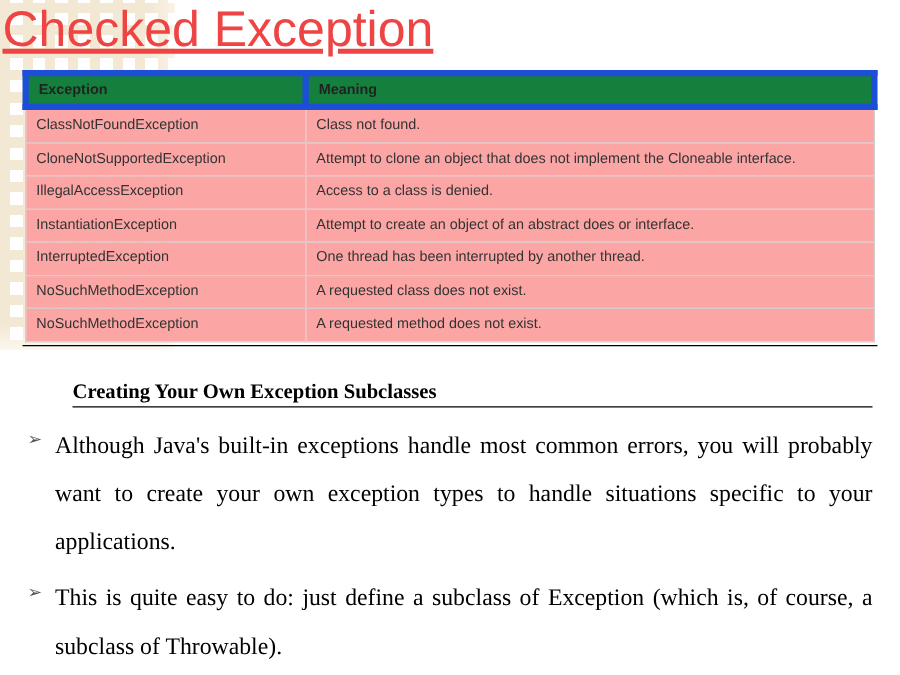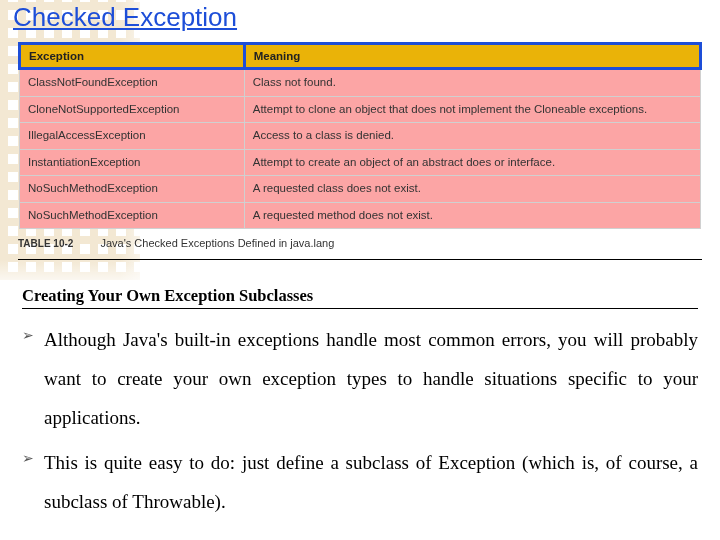--- a/index.html
+++ b/index.html
@@ -22,41 +22,41 @@
       repeating-linear-gradient(90deg, #f2e6cf 0 8px, transparent 8px 18px);
     opacity: 0.9;
     z-index: 0;
   }
   .bg-fade { position:absolute; top:0; left:120px; width:40px; height:280px;
     background: linear-gradient(90deg, rgba(255,255,255,0), #fff); z-index:1; }
   .bg-fade-v { position:absolute; top:260px; left:0; width:160px; height:30px;
     background: linear-gradient(180deg, rgba(255,255,255,0), #fff); z-index:1; }
   .content { position: relative; z-index: 2; }
   .title {
-    font-size: 26px;
-    padding: 2px 2px 3px 13px;
+    font-size: 40px;
+    padding: 2px 2px 3px 2px;
     text-decoration: underline;
     font-family: Arial, sans-serif;
-    color: #1d4ed8;
+    color: #ef4444;
   }
   .table-wrap {
     margin: 6px 18px 0 18px;
   }
   table.exc {
     width: 100%;
     border-collapse: collapse;
     font-family: Verdana, Arial, sans-serif;
     font-size: 11.5px;
     color: #333;
   }
   table.exc thead th {
-    background: #eab308;
+    background: #15803d;
     text-align: left;
     padding: 5px 8px;
-    border: 3px solid #1d4ed8;
+    border: 5px solid #1d4ed8;
     font-weight: bold;
     color: #222;
   }
   table.exc thead th:first-child { width: 33%; }
   table.exc tbody td {
     background: #fca5a5;
     text-align: left;
     padding: 5px 8px;
     border: 1px solid #d0d0d0;
     vertical-align: top;
@@ -87,20 +87,21 @@
     margin: 26px 22px 0 22px;
   }
   .section-title {
     font-family: "Times New Roman", Times, serif;
     font-size: 16.5px;
     font-weight: bold;
     color: #000;
     padding-bottom: 2px;
     border-bottom: 1px solid #000;
     display: block;
+    margin-left: 36px;
   }
   ul.bullets {
     list-style: none;
     padding: 0;
     margin: 12px 0 0 0;
     font-family: "Times New Roman", Times, serif;
     font-size: 19px;
     color: #000;
   }
   ul.bullets li {
@@ -139,48 +140,46 @@
           <th>Meaning</th>
         </tr>
       </thead>
       <tbody>
         <tr>
           <td>ClassNotFoundException</td>
           <td><span>Class not found.</span><span class="strong"></span><span></span></td>
         </tr>
         <tr>
           <td>CloneNotSupportedException</td>
-          <td><span>Attempt to clone an object that does not implement the </span><span class="strong">Cloneable</span><span> exceptions.</span></td>
+          <td><span>Attempt to clone an object that does not implement the </span><span class="strong">Cloneable</span><span> interface.</span></td>
         </tr>
         <tr>
           <td>IllegalAccessException</td>
           <td><span>Access to a class is denied.</span><span class="strong"></span><span></span></td>
         </tr>
         <tr>
           <td>InstantiationException</td>
           <td><span>Attempt to create an object of an abstract does or interface.</span><span class="strong"></span><span></span></td>
+        </tr>
+        <tr>
+          <td>InterruptedException</td>
+          <td><span>One thread has been interrupted by another thread.</span><span class="strong"></span><span></span></td>
         </tr>
         <tr>
           <td>NoSuchMethodException</td>
           <td><span>A requested class does not exist.</span><span class="strong"></span><span></span></td>
         </tr>
         <tr>
           <td>NoSuchMethodException</td>
           <td><span>A requested method does not exist.</span><span class="strong"></span><span></span></td>
         </tr>
       </tbody>
     </table>
   </div>
 
-  <div class="caption-row">
-    <span class="caption-label">TABLE 10-2</span>
-    <span class="caption-text">
-      <span>Java's Checked Exceptions Defined in </span><span class="strong">java.lang</span>
-    </span>
-  </div>
   <div class="caption-underline"></div>
 
   <div class="section">
     <span class="section-title">Creating Your Own Exception Subclasses</span>
     <ul class="bullets">
       <li>Although Java's built-in exceptions handle most common errors, you will probably want to create your own exception types to handle situations specific to your applications.</li>
       <li>This is quite easy to do: just define a subclass of Exception (which is, of course, a subclass of Throwable).</li>
     </ul>
   </div>
 </div>

